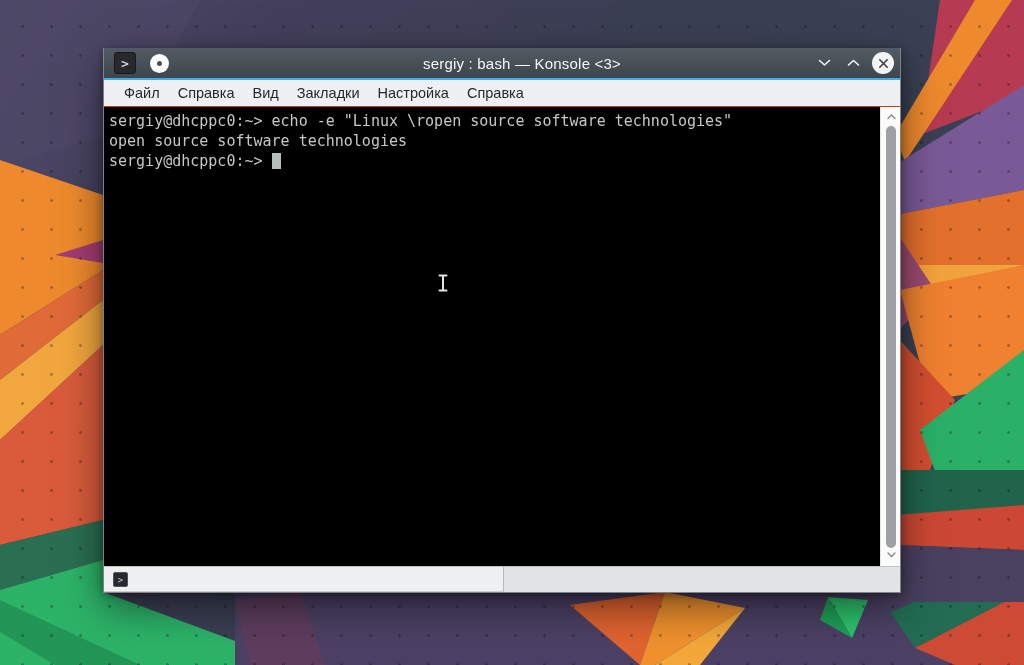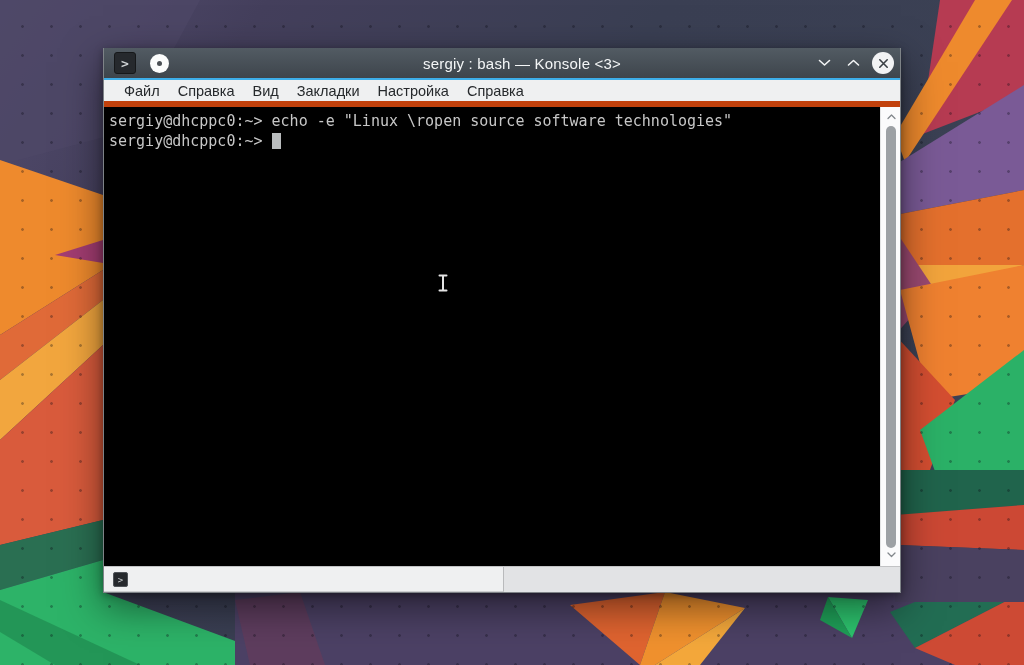--- a/index.html
+++ b/index.html
@@ -26,21 +26,21 @@
   .pinbtn { width:19px; height:19px; margin-left:14px; border-radius:50%; background:#fbfcfc;
     display:flex; align-items:center; justify-content:center; z-index:2; }
   .pinbtn .dot { width:5px; height:5px; border-radius:50%; background:#4a4f54; }
   .winbtns { margin-left:auto; display:flex; align-items:center; gap:9px; z-index:2; }
   .chevbtn { width:20px; height:20px; display:flex; align-items:center; justify-content:center; }
   .closebtn { width:22px; height:22px; border-radius:50%; background:#f2f3f4;
     display:flex; align-items:center; justify-content:center; }
   .accent { height:2px; background:#3daee9; }
 
   .menubar { height:27px; background:#eff0f1; display:flex; align-items:center;
-    padding-left:11px; border-bottom:6px solid #c2410c; }
+    padding-left:11px; border-bottom:1px solid #c2410c; }
   .menu-item { font-size:14.5px; color:#26292c; padding:4px 9px; cursor:default; }
 
   .termwrap { position:relative; height:459px; background:#000; display:flex; }
   .terminal { flex:1; padding:4px 0 0 5px; overflow:hidden; }
   .tline { font-family:"DejaVu Sans Mono",monospace; font-size:15px; line-height:20px;
     color:#c7c7c7; white-space:pre; }
   .trow { display:flex; align-items:center; height:20px;text-decoration:underline; }
   .cursor { display:inline-block; width:9px; height:16px; background:#b9bcbd; }
 
   .scrollbar { position:relative; width:20px; background:#fbfbfc; border-left:1px solid #e3e4e5; }
@@ -143,20 +143,21 @@
       <span class="menu-item">Справка</span>
       <span class="menu-item">Вид</span>
       <span class="menu-item">Закладки</span>
       <span class="menu-item">Настройка</span>
       <span class="menu-item">Справка</span>
     </div>
 
     <div class="termwrap">
       <div class="terminal">
         <div class="tline">sergiy@dhcppc0:~&gt; echo -e "Linux \ropen source software technologies"</div>
+        <div class="tline">open source software technologies</div>
         <div class="trow">
           <span class="tline">sergiy@dhcppc0:~&gt; </span>
           <span class="cursor"></span>
         </div>
       </div>
       <div class="scrollbar">
         <div class="sarrow up">
           <svg width="9" height="6" viewBox="0 0 9 6">
               <polyline points="1,4.5 4.5,1 8,4.5" fill="none" stroke="#82878c" stroke-width="1.3" stroke-linecap="round" stroke-linejoin="round"></polyline>
             </svg>

